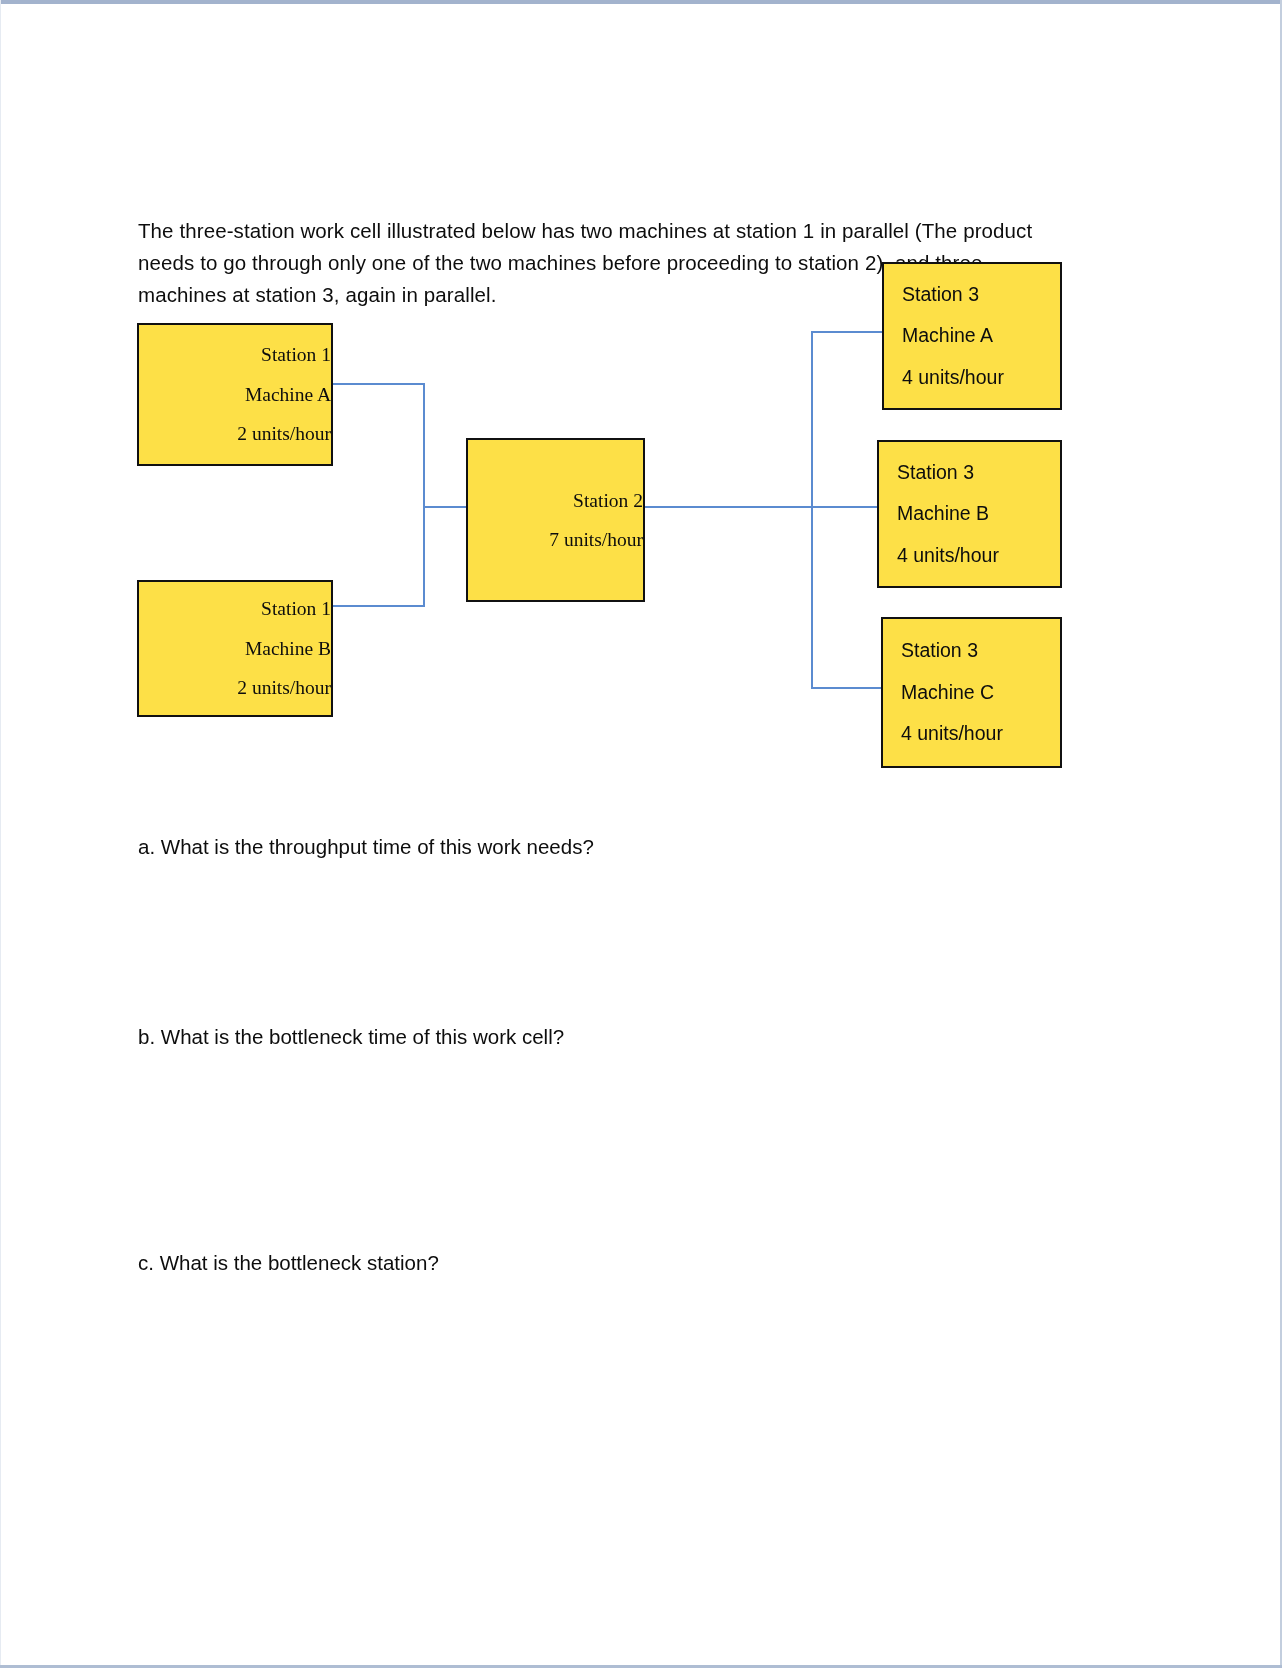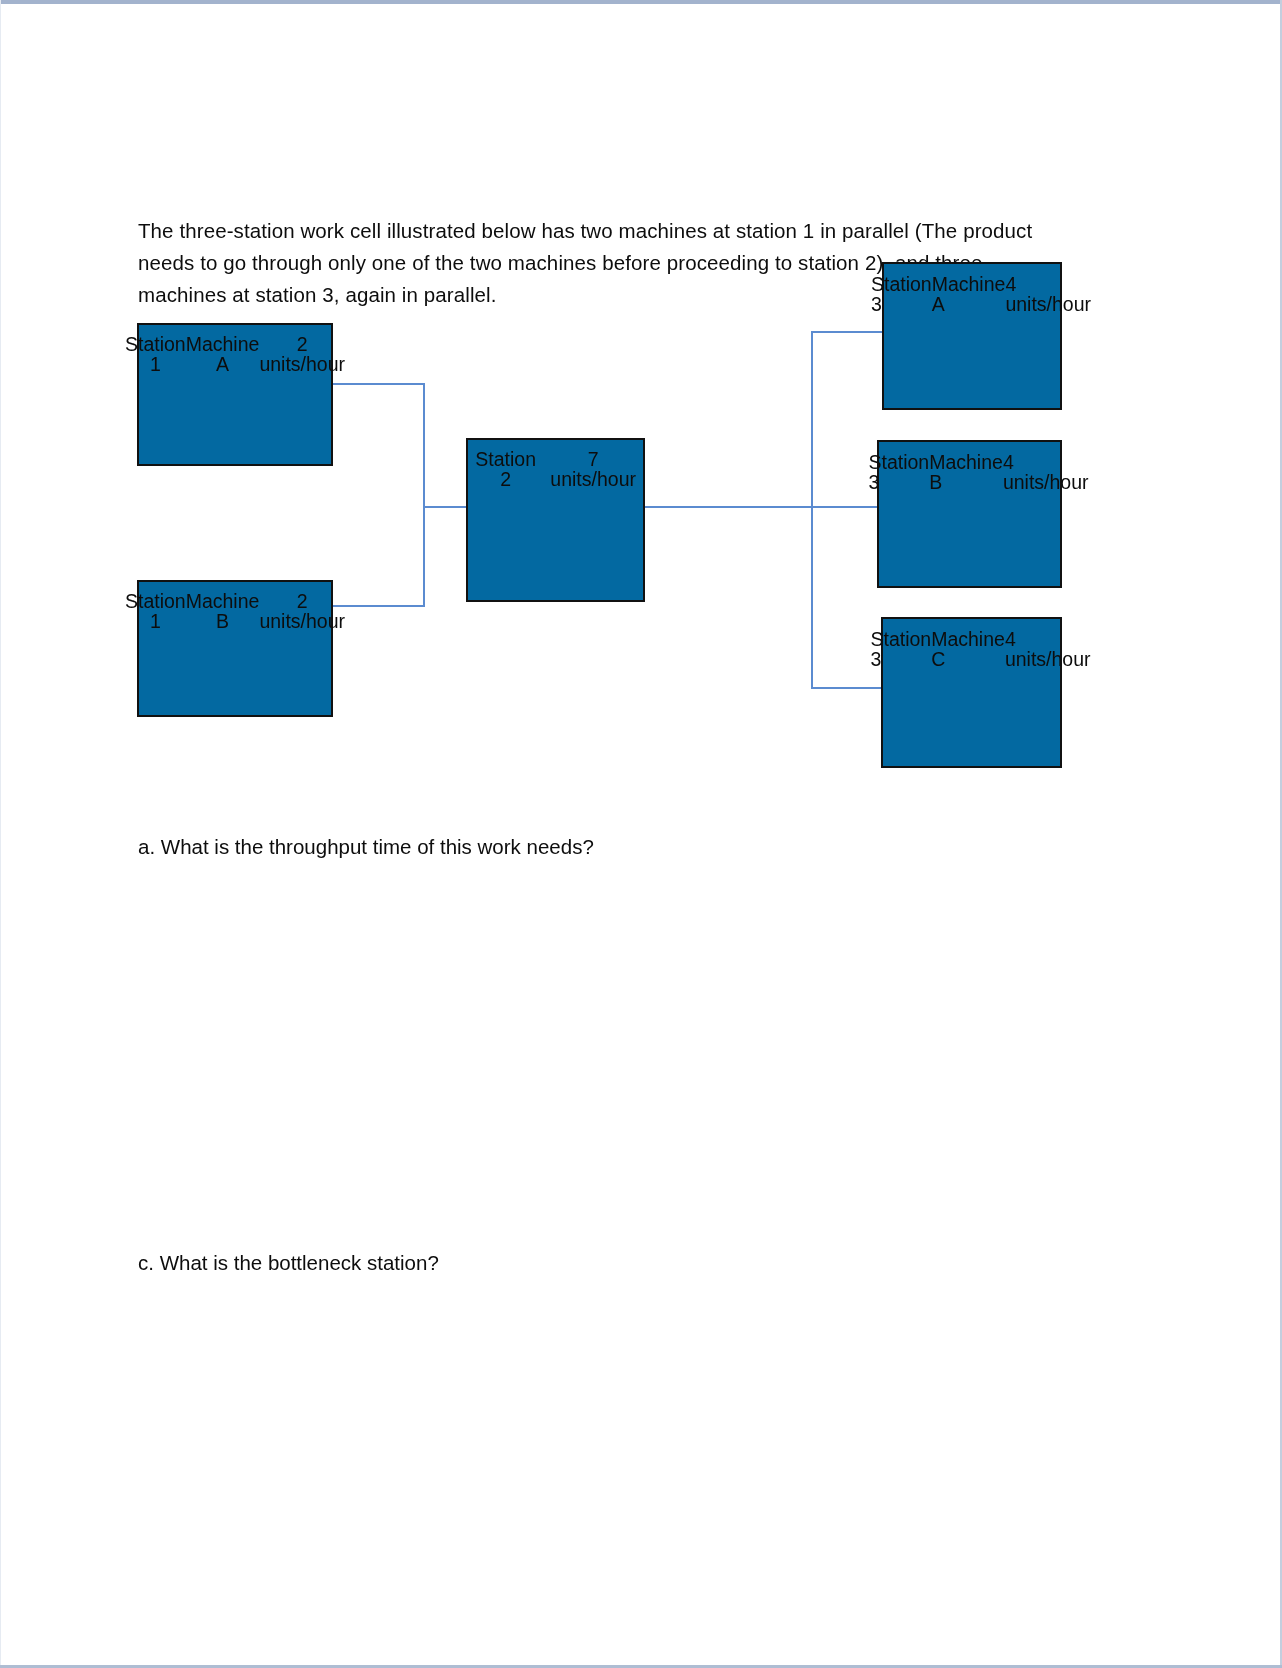--- a/index.html
+++ b/index.html
@@ -52,33 +52,34 @@
     font-size: 20.5px;
     line-height: 32px;
     letter-spacing: 0.1px;
   }
 
   
   .box {
     position: absolute;
     border: 2.2px solid #111111;
     box-sizing: border-box;
-    background: #0369a1;
+    background: #fde047;
     display: flex;
-    flex-direction: row;
+    flex-direction: column;
     justify-content: center;
     font-size: 19.5px;
     line-height: 1;
   }
   .box .line {
     display: block;
   }
   .box.centered {
-    align-items: flex-start;
+    align-items: flex-end;
     text-align: center;
+    font-family: Liberation Serif, serif;
   }
   .box.centered .line { margin: 10px 0; }
   .box.leftal {
     align-items: flex-start;
     text-align: left;
     padding-left: 18px;
   }
   .box.leftal .line { margin: 11px 0; }
 
   #box-s1a { left: 137px; top: 323px; width: 196px; height: 143px; }
@@ -179,15 +180,16 @@
     <span class="line">4 units/hour</span>
   </div>
 
   <div class="box leftal" id="box-s3c">
     <span class="line">Station 3</span>
     <span class="line">Machine C</span>
     <span class="line">4 units/hour</span>
   </div>
 
   <div class="question" id="q-a">a. What is the throughput time of this work needs?</div>
+  <div class="question" id="q-b">b. What is the bottleneck time of this work cell?</div>
   <div class="question" id="q-c">c. What is the bottleneck station?</div>
 
 </div>
 
 </body></html>

